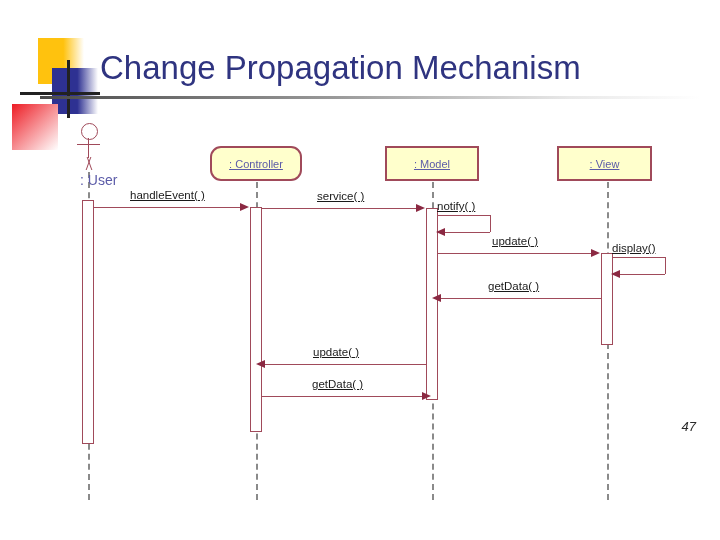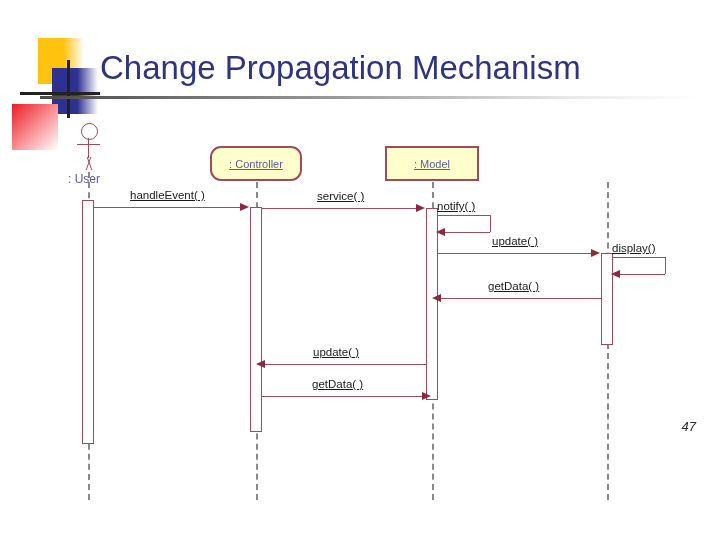--- a/index.html
+++ b/index.html
@@ -58,21 +58,21 @@
     position:absolute;font-size:11.5px;color:#1a1a1a;white-space:nowrap;text-decoration:underline;
   }
 
   
   .actor{position:absolute;}
   .actor-head{position:absolute;width:15px;height:15px;border:1.5px solid #A04A5A;border-radius:50%;left:4px;top:0;}
   .actor-body{position:absolute;left:11px;top:15px;width:0;height:20px;border-left:1.5px solid #A04A5A;}
   .actor-arms{position:absolute;left:0;top:21px;width:23px;height:0;border-top:1.5px solid #A04A5A;}
   .actor-leg-l{position:absolute;left:2px;top:34px;width:10px;height:13px;border-right:1.5px solid #A04A5A;transform:skewX(20deg);}
   .actor-leg-r{position:absolute;left:11px;top:34px;width:10px;height:13px;border-left:1.5px solid #A04A5A;transform:skewX(-20deg);}
-  .actor-label{position:absolute;font-size:12px;color:#5B5BA8;white-space:nowrap;}
+  .actor-label{position:absolute;font-size:14px;color:#5B5BA8;white-space:nowrap;margin-left:12px;}
 
   .page-number{position:absolute;right:24px;bottom:8px;font-size:13px;color:#2a2a2a;font-style:italic;text-align:center;}
 </style>
 </head>
 <body>
 
 <div id="slide">
 
   <div class="deco-yellow"></div>
   <div class="deco-blue"></div>
@@ -97,20 +97,23 @@
       <div class="actor-leg-l"></div>
       <div class="actor-leg-r"></div>
     </div>
     <div class="actor-label" style="left:68px;top:62px;">: User</div>
 
     <div class="objbox" style="left:210px;top:36px;width:92px;height:35px;border-radius:11px;">
       <span>: Controller</span>
     </div>
     <div class="objbox" style="left:385px;top:36px;width:94px;height:35px;">
       <span>: Model</span>
+    </div>
+    <div class="objbox" style="left:557px;top:36px;width:95px;height:35px;">
+      <span>: View</span>
     </div>
 
     <div class="activation" style="left:82px; top:90px;  height:244px;"></div>
     <div class="activation" style="left:250px;top:97px;  height:225px;"></div>
     <div class="activation" style="left:426px;top:98px;  height:192px;"></div>
     <div class="activation" style="left:601px;top:143px; height:92px;"></div>
 
     <div class="msgline" style="left:94px;top:97px;width:148px;"></div>
     <div class="arrowhead arrow-right" style="left:240px;top:93px;"></div>
     <div class="msglabel" style="left:130px;top:79px;">handleEvent( )</div>

